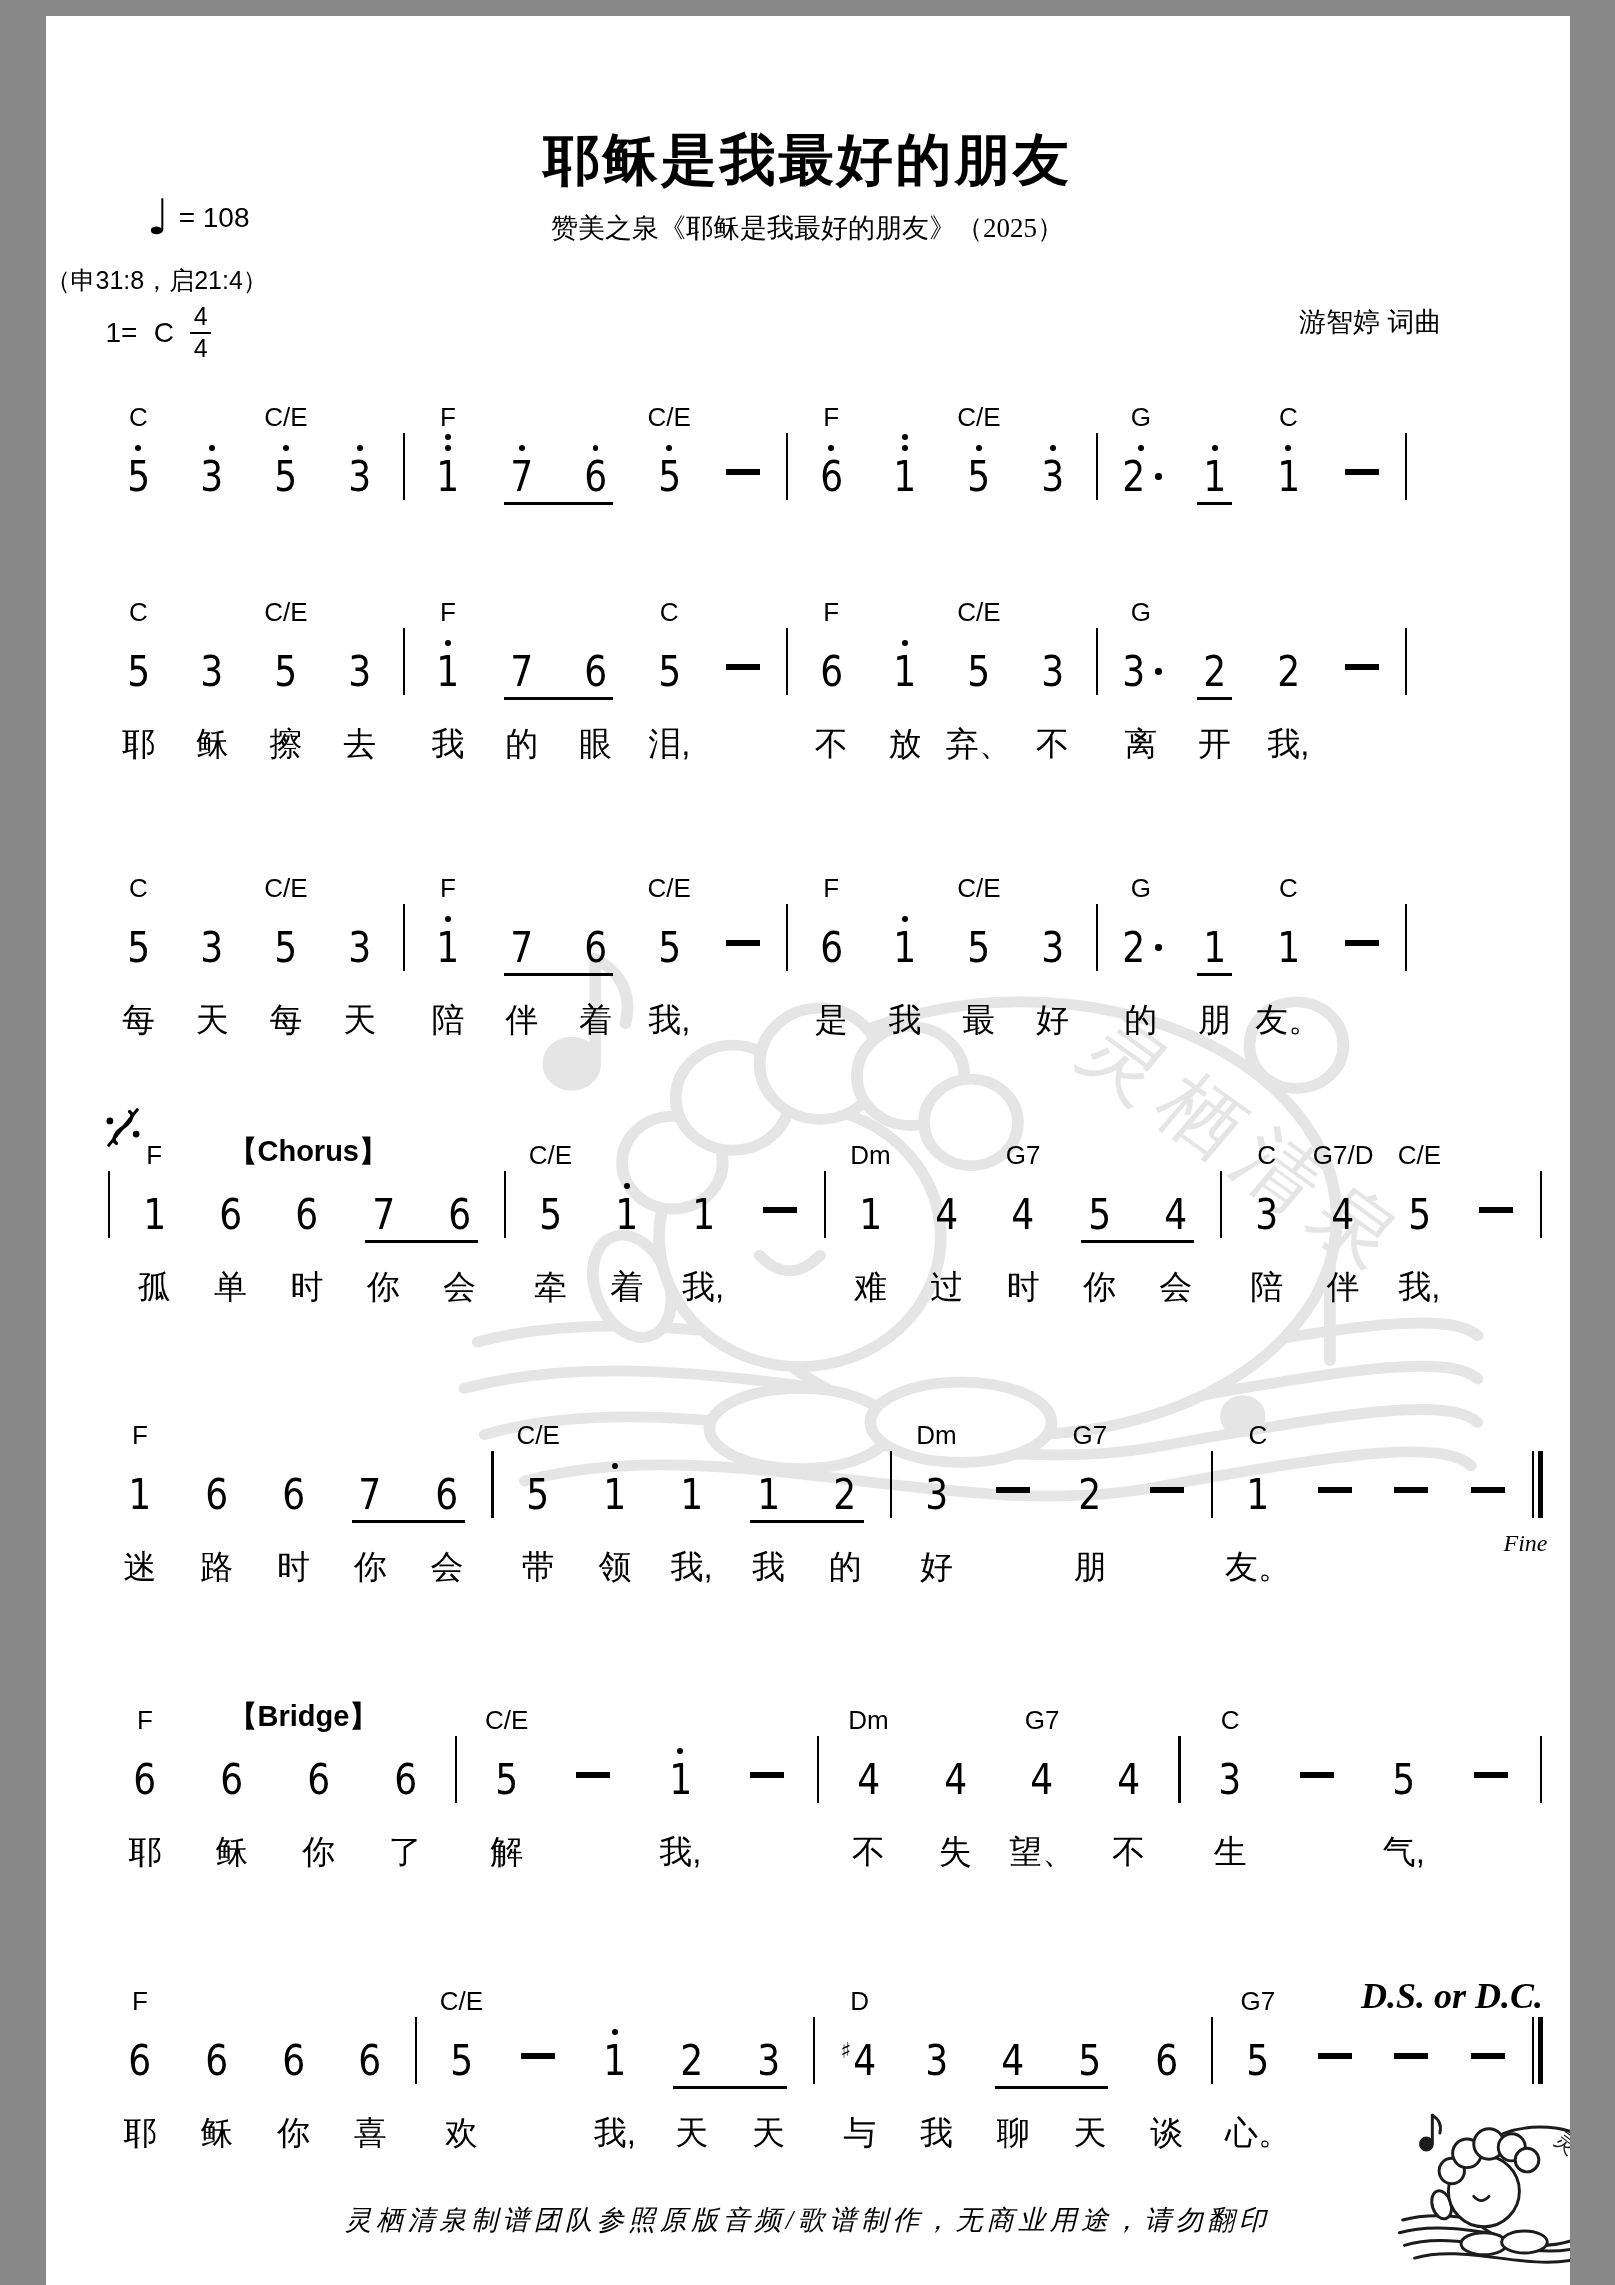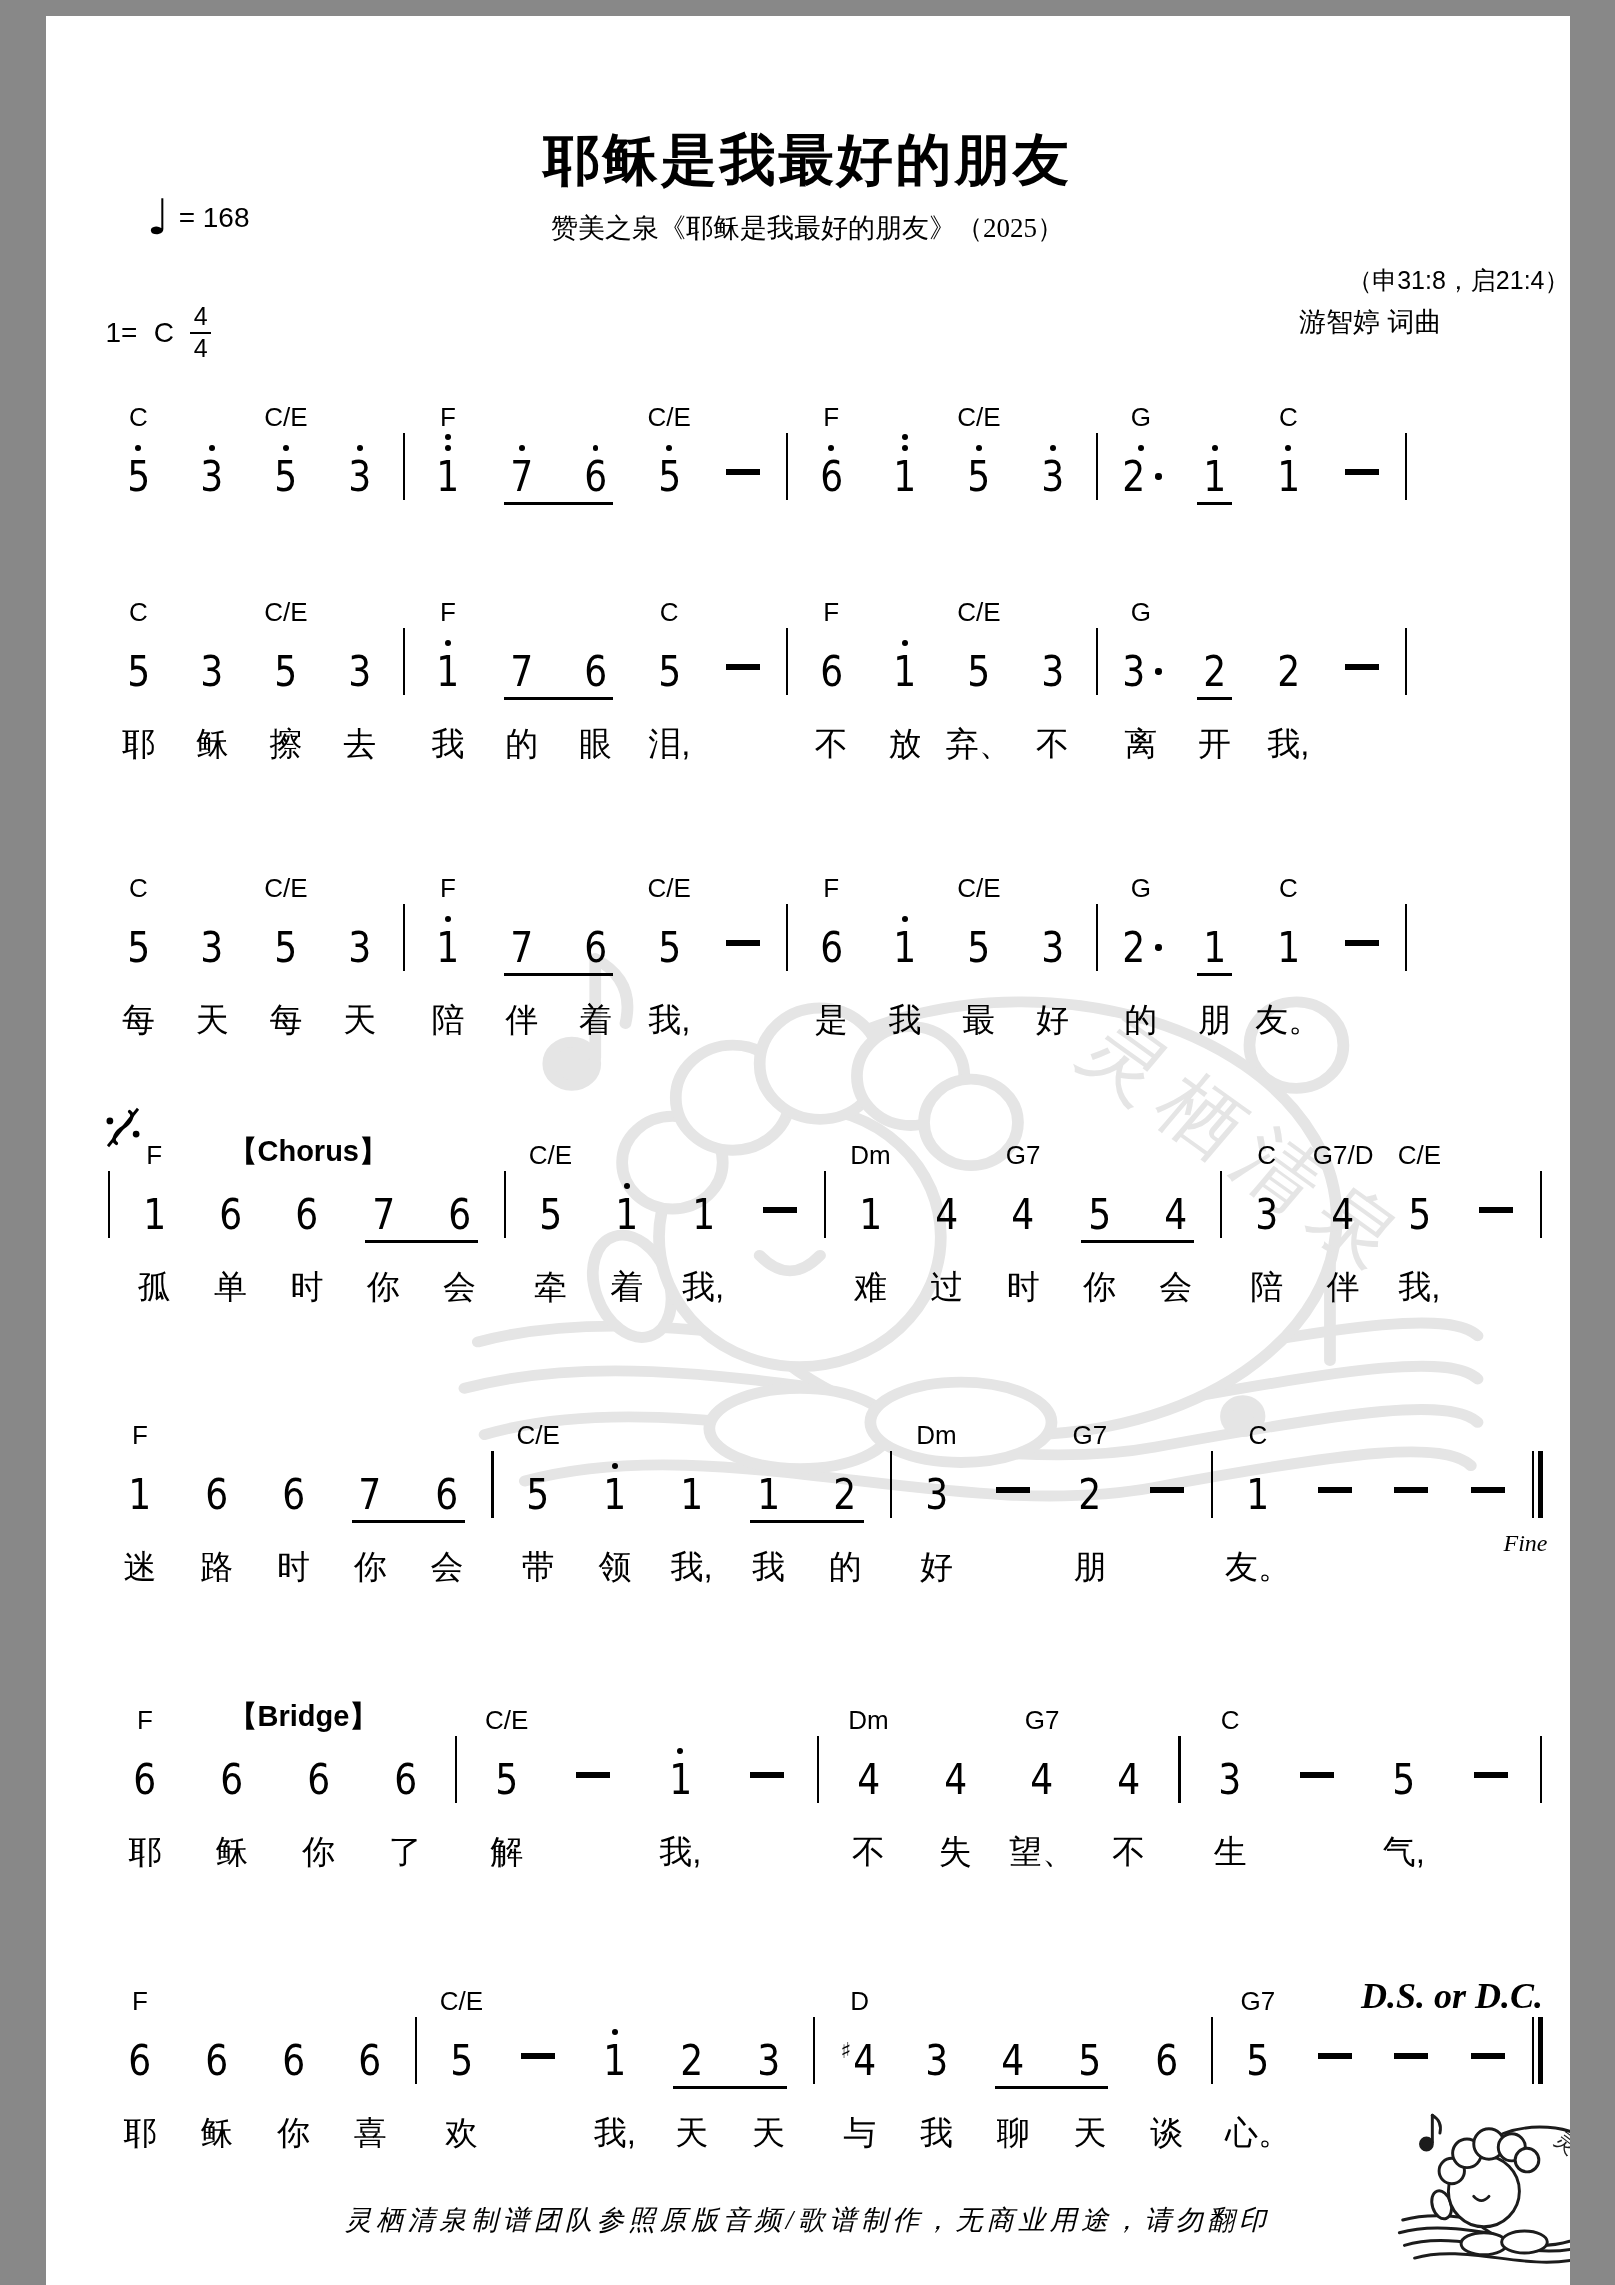--- a/index.html
+++ b/index.html
@@ -2,21 +2,21 @@
 <html style="font-size:14.5px"><head>
 <meta charset="utf-8">
 <style>
   html,body{margin:0;padding:0;background:#888;}
   .page{position:relative;width:1524px;height:2285px;background:#fff;margin:16px auto;
         font-family:"Liberation Sans",sans-serif;color:#000;overflow:hidden;}
   
   .title{position:absolute;top:107px;left:0;width:100%;text-align:center;
          font-size:56px;font-weight:bold;letter-spacing:2.7px;}
   .subtitle{position:absolute;top:194px;left:0;width:100%;text-align:center;font-size:27px;font-family:Liberation Serif, serif;}
-  .scripture{position:absolute;top:248px;left:0;width:100%;text-align:right;font-size:25px;}
+  .scripture{position:absolute;top:248px;left:0;width:100%;text-align:left;font-size:25px;}
   .tempo{position:absolute;left:101px;top:177px;display:flex;align-items:center;gap:9px;}
   .tempo .qnote{font-size:49px;line-height:1;font-family:"DejaVu Sans",sans-serif;}
   .tempo .tval{font-size:28px;}
   .keysig{position:absolute;left:60px;top:288px;display:flex;align-items:center;gap:16.3px;font-size:28px;}
   .timesig{display:inline-flex;flex-direction:column;align-items:center;line-height:1;font-size:25px;}
   .timesig .tnum{padding:0 3.6px 2.7px;}
   .timesig .tden{padding:2.7px 3.6px 0;border-top:2.3px solid #000;}
   .credit{position:absolute;top:288px;right:128px;font-size:27px;}
   
   .score{position:absolute;inset:0;}
@@ -95,21 +95,21 @@
     </defs>
   </svg>
 
   <svg class="wm-svg" width="1040" height="742" viewBox="0 0 310 240" preserveAspectRatio="none">
     <use href="#sheep"></use>
   </svg>
 
   <div class="title">耶稣是我最好的朋友</div>
   <div class="tempo">
     <span class="qnote">♩</span>
-    <span class="tval">= 168</span>
+    <span class="tval">= 108</span>
   </div>
   <div class="subtitle">赞美之泉《耶稣是我最好的朋友》（2025）</div>
   <div class="scripture">（申31:8，启21:4）</div>
   <div class="keysig">
     <span>1=</span>
     <span>C</span>
     <span class="timesig">
       <span class="tnum">4</span>
       <span class="tden">4</span>
     </span>

